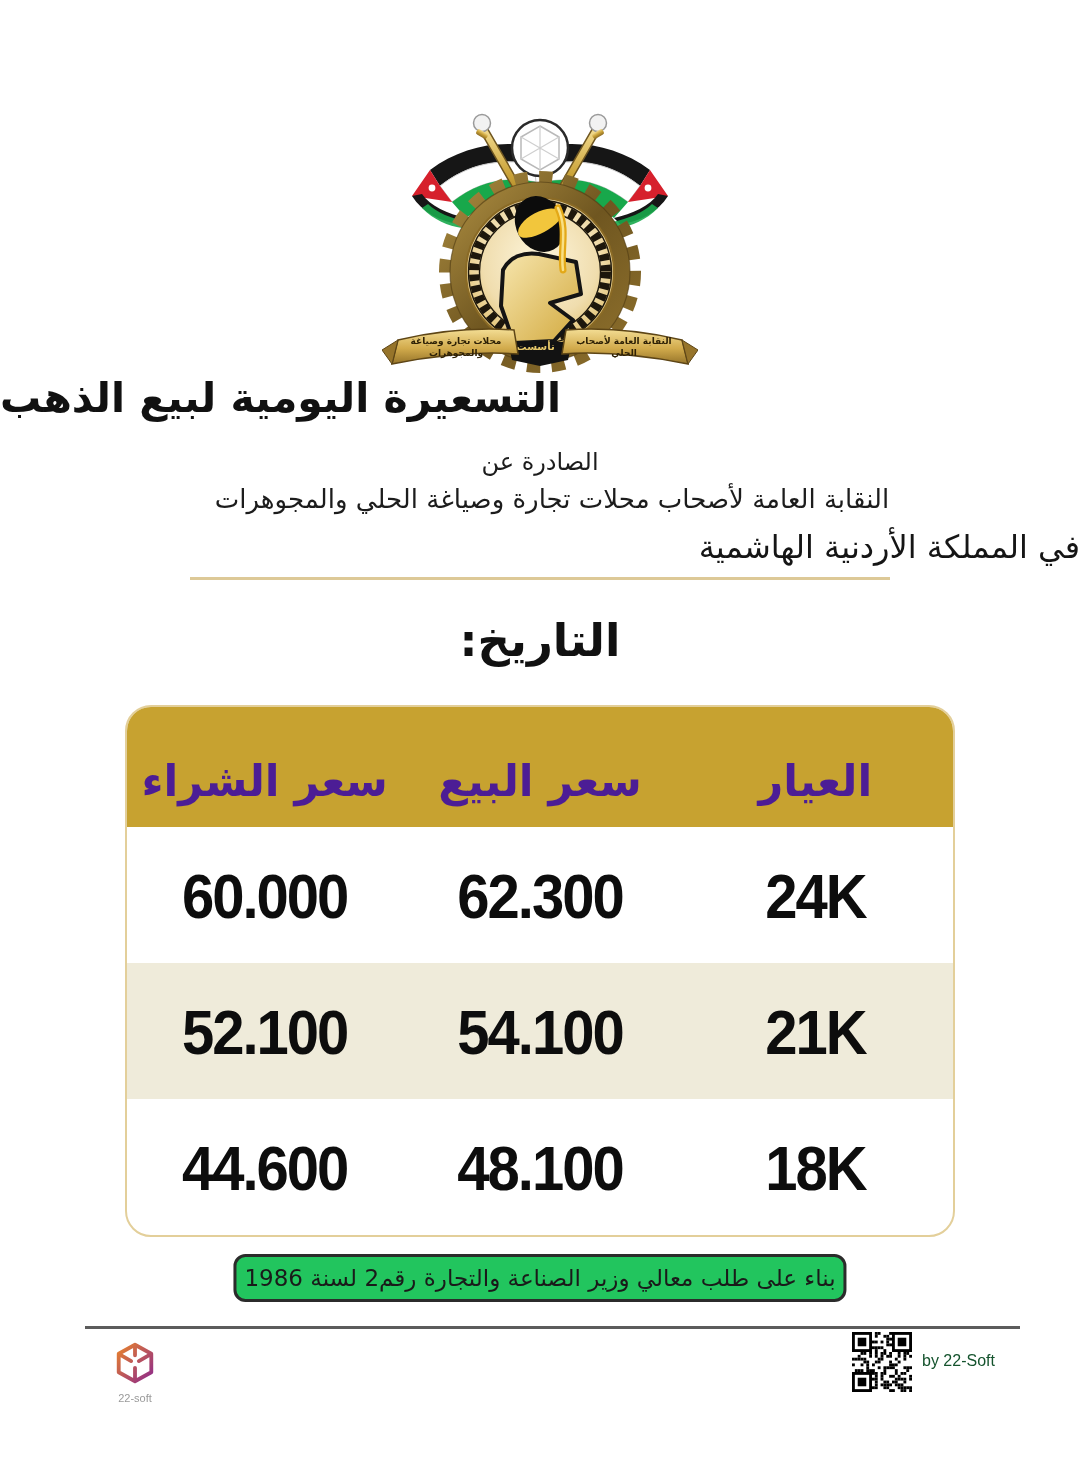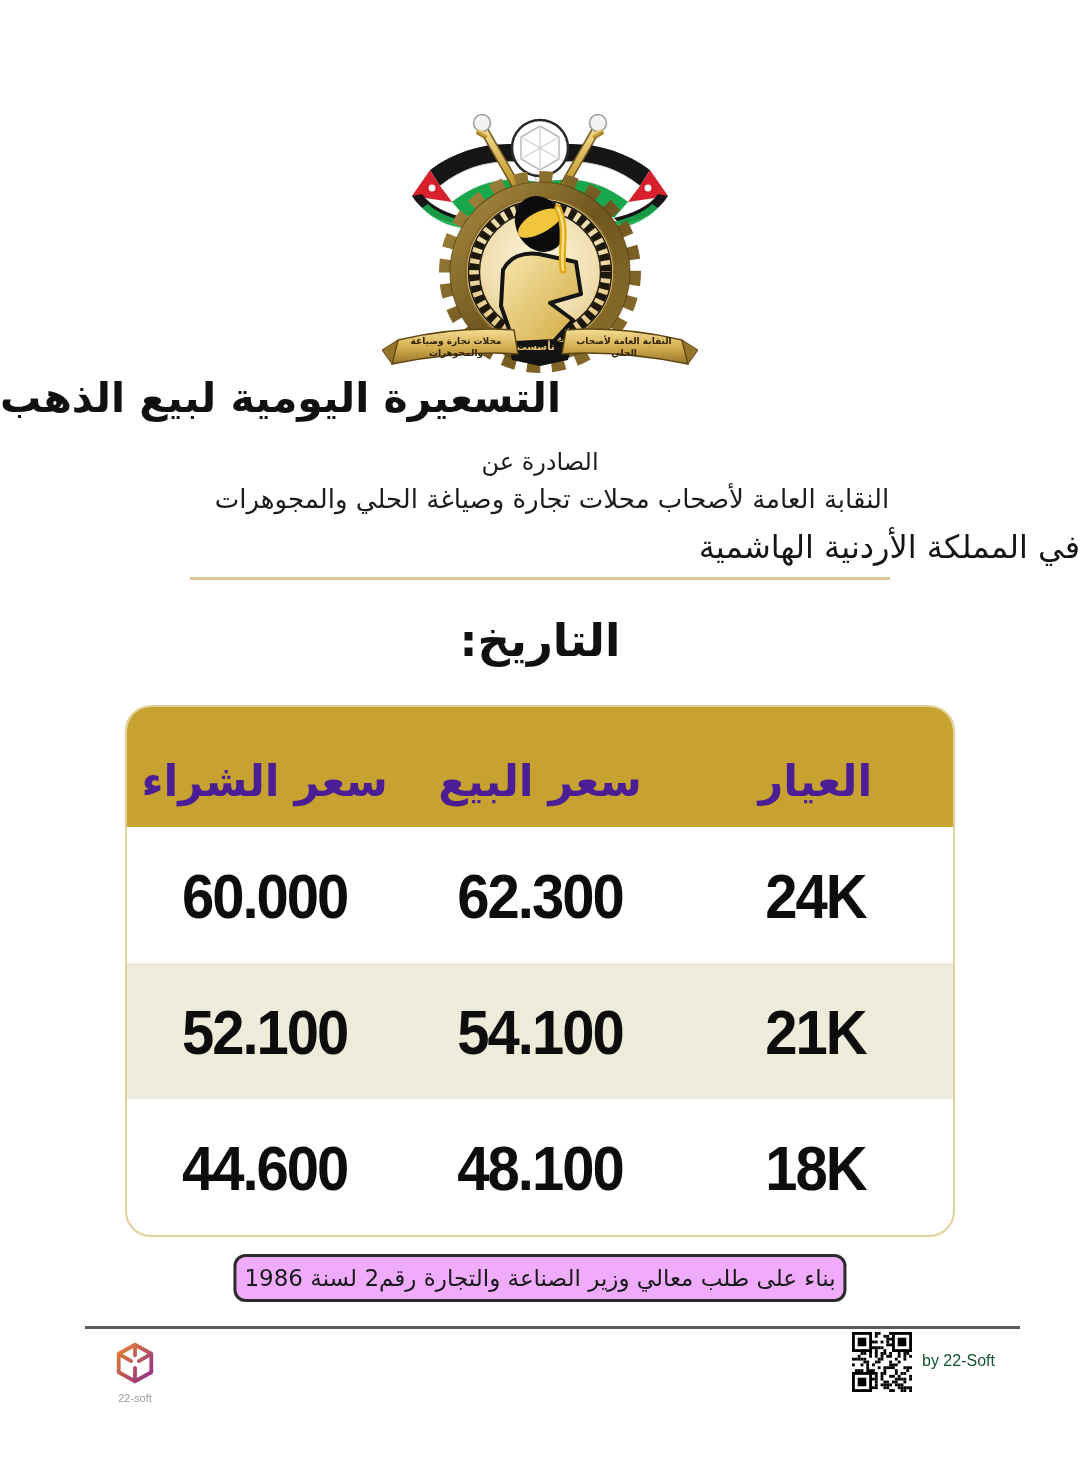--- a/index.html
+++ b/index.html
@@ -46,21 +46,21 @@
   .tcell{
     text-align:center;font-family:"Liberation Sans",sans-serif;
     font-size:58px;font-weight:bold;letter-spacing:-2px;color:#0d0d0d;
     transform:scaleY(1.08);
   }
 
   
   .note-box{
     top:1254px;border:3px solid #2b2b2b;border-radius:12px;
     padding:8px 8px;font-size:23px;color:#1a1a1a;white-space:nowrap;
-    direction:rtl;background:#f0abfc;
+    direction:rtl;background:#22c55e;
   }
 
   
   .footer-line{top:1326px;left:85px;width:935px;height:3px;background:#5c5c5c;}
   .brand-left{top:1340px;left:100px;width:70px;text-align:center;}
   .brand-left .brand-name{font-size:11px;color:#9a9a9a;margin-top:2px;font-family:Liberation Sans, sans-serif;}
   .qr-wrap{top:1332px;left:852px;width:60px;height:62px;}
   .credit{top:1352px;left:922px;font-family:"Liberation Sans",sans-serif;font-size:16px;color:#14532d;}
 </style>
 </head>

